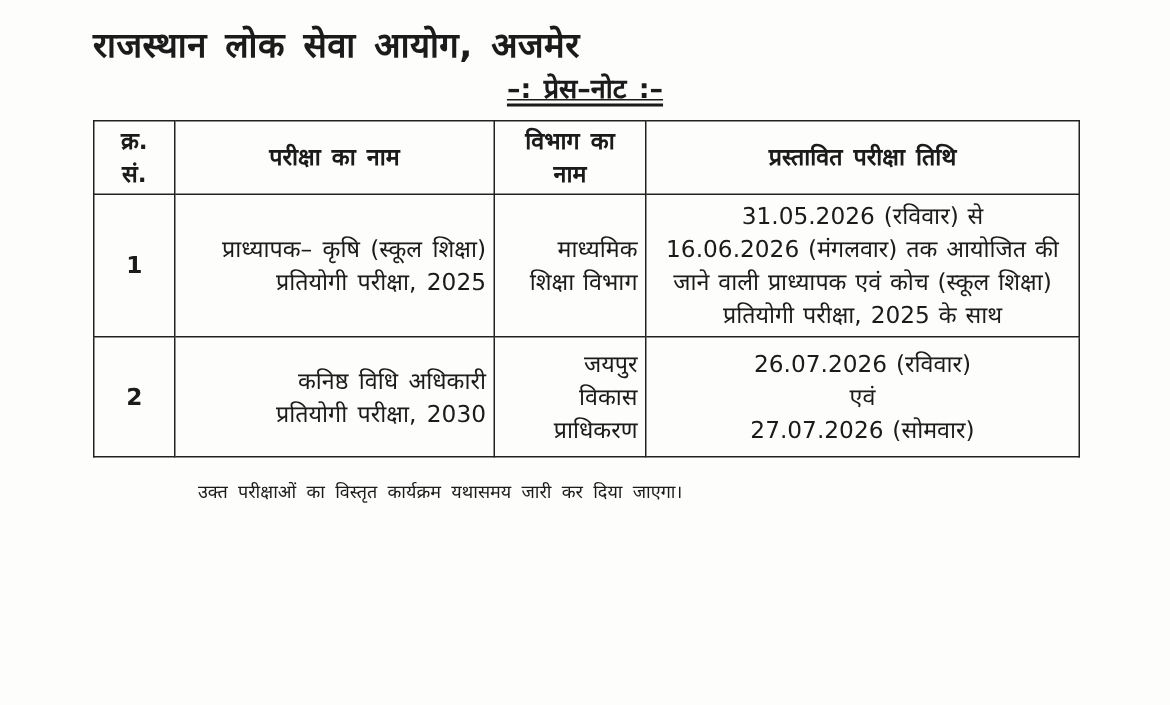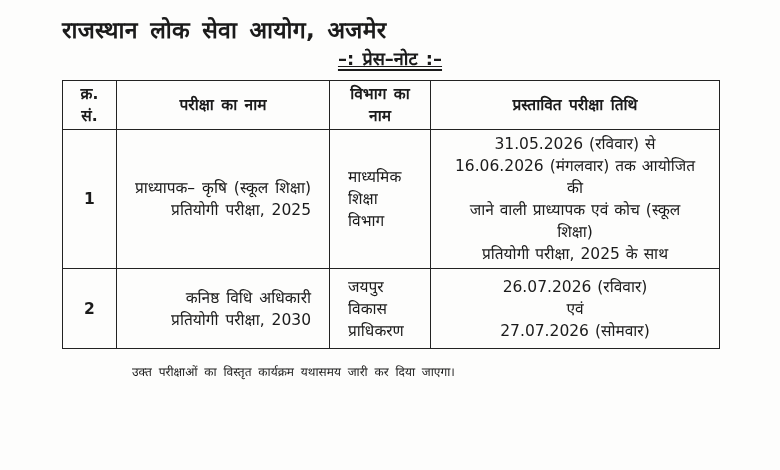--- a/index.html
+++ b/index.html
@@ -44,34 +44,34 @@
     border-collapse: collapse;
     margin-top: 10px;
     width: 657px;
     table-layout: fixed;
   }
   .schedule th, .schedule td {
     border: 1.6px solid #222222;
     font-size: 15.5px;
     line-height: 1.42;
     vertical-align: middle;
-    padding: 3px 18px;
+    padding: 3px 5px;
   }
   .schedule th {
     font-weight: bold;
     text-align: center;
     height: 29px;
     padding: 2px 14px;
     word-spacing: 2px;
   }
   .row-1 { height: 92px; }
   .row-2 { height: 80px; }
   .c-sno  { text-align: center; font-weight: bold; }
   .c-exam { text-align: right; padding-left: 9px; white-space: pre-line; word-spacing: 2px; }
-  .c-dept { text-align: left; white-space: pre-line; word-spacing: 1px; }
+  .c-dept { text-align: right; white-space: pre-line; word-spacing: 1px; }
   .c-date { text-align: center; white-space: pre-line; word-spacing: 1px; }
   .footer-note {
     margin-top: 14px;
     font-size: 12px;
     text-indent: 70px;
     word-spacing: 3px;
   }
 </style>
 </head>
 <body>

